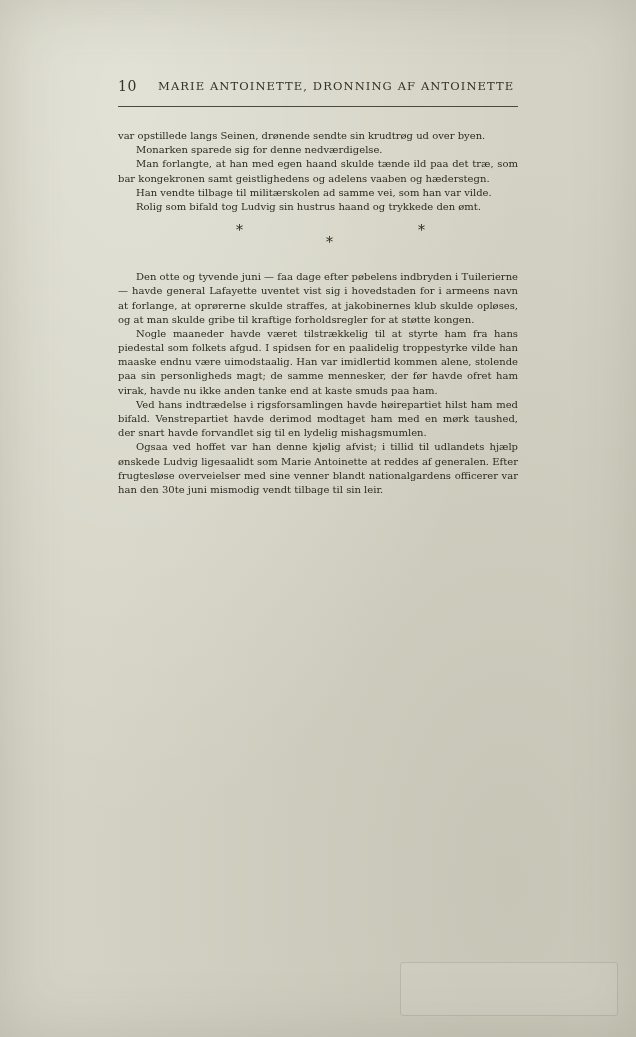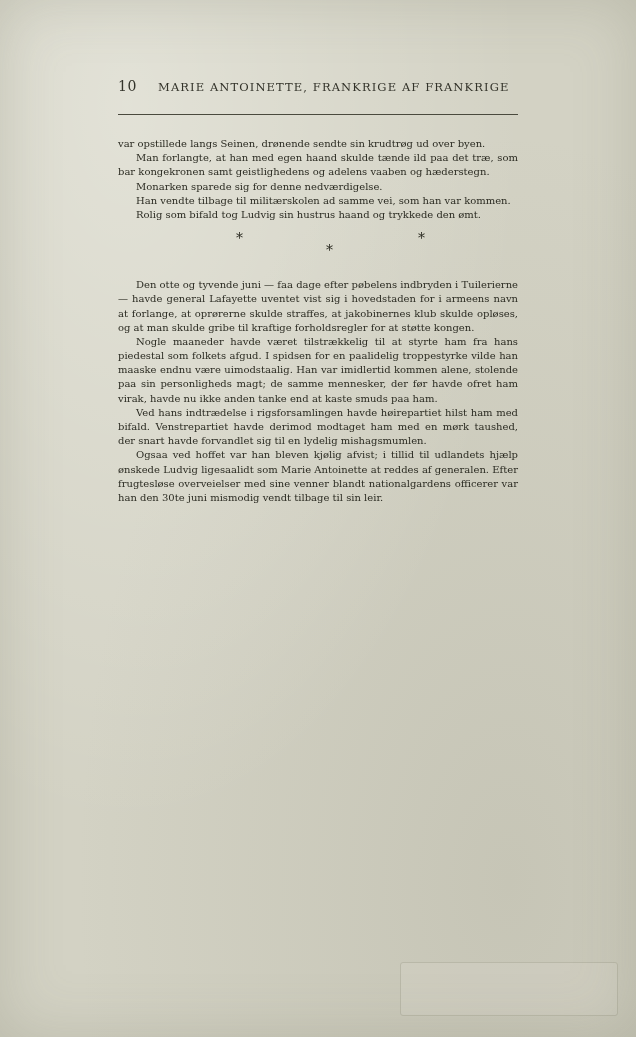--- a/index.html
+++ b/index.html
@@ -30,23 +30,23 @@
     box-shadow: inset 0 0 60px rgba(120,118,100,0.25);
   }
   .content {
     position: absolute;
     left: 118px;
     top: 78px;
     width: 400px;
   }
   .header {
     display: flex;
-    align-items: flex-end;
+    align-items: center;
     border-bottom: 1.5px solid #4a4a3e;
-    padding-bottom: 20px;
+    padding-bottom: 12px;
     margin-bottom: 22px;
   }
   .folio {
     font-size: 14px;
     color: #33332a;
     width: 40px;
     letter-spacing: 0.5px;
   }
   .running-head {
     font-size: 11.5px;
@@ -94,43 +94,43 @@
 </style>
 </head>
 <body>
 
 <div class="page">
 
   <div class="content">
 
     <div class="header">
       <div class="folio">10</div>
-      <div class="running-head">MARIE ANTOINETTE, FRANKRIGE AF FRANKRIGE</div>
+      <div class="running-head">MARIE ANTOINETTE, DRONNING AF ANTOINETTE</div>
     </div>
 
     <div>
       <p class="noindent">var opstillede langs Seinen, drønende sendte sin krudtrøg ud over byen.</p>
+      <p>Monarken sparede sig for denne nedværdigelse.</p>
       <p>Man forlangte, at han med egen haand skulde tænde ild paa det træ, som bar kongekronen samt geistlighedens og adelens vaaben og hæderstegn.</p>
-      <p>Monarken sparede sig for denne nedværdigelse.</p>
-      <p>Han vendte tilbage til militærskolen ad samme vei, som han var kommen.</p>
+      <p>Han vendte tilbage til militærskolen ad samme vei, som han var vilde.</p>
       <p>Rolig som bifald tog Ludvig sin hustrus haand og trykkede den ømt.</p>
     </div>
 
     <div class="asterisks">
       <span class="ast1">*</span>
       <span class="ast2">*</span>
       <span class="ast3">*</span>
     </div>
 
     <div class="section-gap"></div>
 
     <div>
       <p>Den otte og tyvende juni — faa dage efter pøbelens indbryden i Tuilerierne — havde general Lafayette uventet vist sig i hovedstaden for i armeens navn at forlange, at oprørerne skulde straffes, at jakobinernes klub skulde opløses, og at man skulde gribe til kraftige forholdsregler for at støtte kongen.</p>
       <p>Nogle maaneder havde været tilstrækkelig til at styrte ham fra hans piedestal som folkets afgud. I spidsen for en paalidelig troppestyrke vilde han maaske endnu være uimodstaalig. Han var imidlertid kommen alene, stolende paa sin personligheds magt; de samme mennesker, der før havde ofret ham virak, havde nu ikke anden tanke end at kaste smuds paa ham.</p>
       <p>Ved hans indtrædelse i rigsforsamlingen havde høirepartiet hilst ham med bifald. Venstrepartiet havde derimod modtaget ham med en mørk taushed, der snart havde forvandlet sig til en lydelig mishagsmumlen.</p>
-      <p>Ogsaa ved hoffet var han bleven kjølig afvist; i tillid til udlandets hjælp ønskede Ludvig ligesaalidt som Marie Antoinette at reddes af generalen. Efter frugtesløse overveielser med sine venner blandt nationalgardens officerer var han den 30te juni mismodig vendt tilbage til sin leir.</p>
+      <p>Ogsaa ved hoffet var han denne kjølig afvist; i tillid til udlandets hjælp ønskede Ludvig ligesaalidt som Marie Antoinette at reddes af generalen. Efter frugtesløse overveielser med sine venner blandt nationalgardens officerer var han den 30te juni mismodig vendt tilbage til sin leir.</p>
     </div>
 
   </div>
 
   <div class="bottom-box"></div>
 
 </div>
 
 </body></html>

